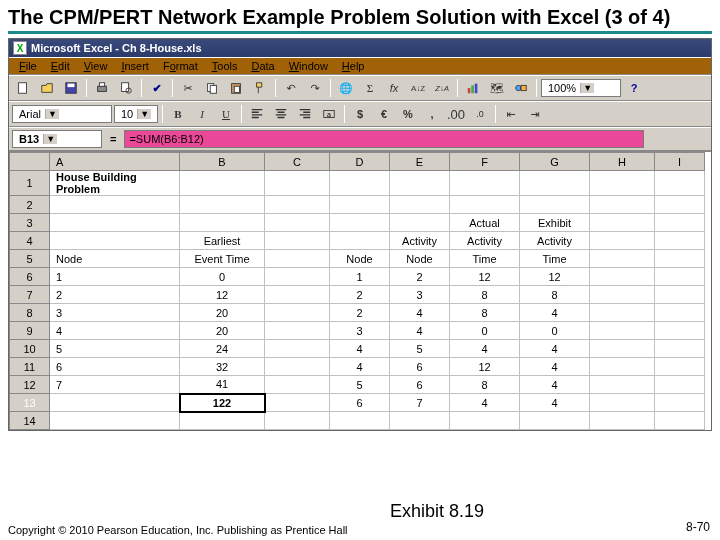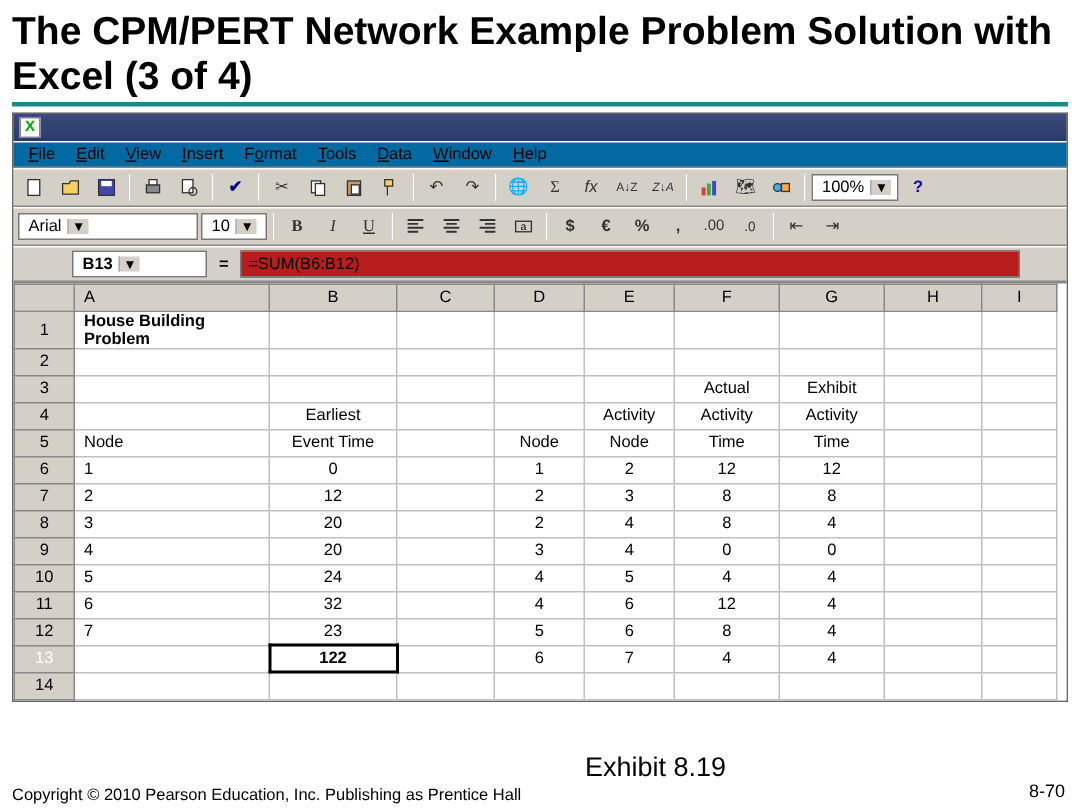--- a/index.html
+++ b/index.html
@@ -1,35 +1,35 @@
 <!DOCTYPE html>
 <html><head>
 <meta charset="utf-8">
 <style>
   * { box-sizing: border-box; margin: 0; padding: 0; }
   body { font-family: Arial, sans-serif; width: 720px; height: 540px; background: #fff; overflow: hidden; position: relative; }
-  .slide-title { font-size: 26px; font-weight: bold; padding: 6px 8px 2px 8px; line-height: 1.15; }
+  .slide-title { font-size: 20px; font-weight: bold; padding: 6px 8px 2px 8px; line-height: 1.15; }
   .title-underline { border-bottom: 3px solid #1a8a8a; margin: 0 8px 4px 8px; }
   .excel-window { margin: 0 8px; border: 1px solid #666; background: #d4d0c8; font-family: Tahoma, Arial, sans-serif; font-size: 11px; }
   .titlebar { background: linear-gradient(#3a4a7a,#2a3a6a); color: #fff; display: flex; align-items: center; padding: 2px 4px; font-size: 11px; font-weight: bold; }
   .titlebar .xicon { width:14px; height:14px; background:#fff; color:#0a0; font-weight:bold; display:inline-flex; align-items:center; justify-content:center; margin-right:4px; border:1px solid #888; font-size:10px;}
-  .menubar { background:#0369a1; display:flex; gap:2px; padding:1px 4px; border-top:1px solid #fff; border-bottom:1px solid #888;}
+  .menubar { background:#a16207; display:flex; gap:2px; padding:1px 4px; border-top:1px solid #fff; border-bottom:1px solid #888;}
   .menubar span { padding:1px 6px; cursor:default; }
   .menubar span u { text-decoration: underline; }
   .toolbar { background:#d4d0c8; display:flex; align-items:center; gap:2px; padding:2px 3px; border-top:1px solid #fff; border-bottom:1px solid #888; flex-wrap:nowrap;}
   .tbtn { width:22px; height:20px; border:1px solid #d4d0c8; display:inline-flex; align-items:center; justify-content:center; background:#d4d0c8; font-size:11px; color:#333; cursor:default;}
   .tsep { width:1px; height:18px; background:#888; margin:0 2px; border-right:1px solid #fff;}
   .fontrow { background:#d4d0c8; display:flex; align-items:center; gap:2px; padding:2px 3px; border-top:1px solid #fff; border-bottom:1px solid #888;}
   .combo { background:#fff; border:1px solid #7a7a7a; height:18px; display:inline-flex; align-items:center; font-size:11px; padding:0 2px;}
   .combo .cval { padding:0 4px; }
   .combo .carrow { width:14px; text-align:center; border-left:1px solid #aaa; background:#d4d0c8; font-size:9px;}
   .fbar { background:#d4d0c8; display:flex; align-items:center; gap:4px; padding:2px 3px; border-top:1px solid #fff; border-bottom:1px solid #888;}
-  .namebox { width:90px;margin-left:36px; }
+  .namebox { width:90px; }
   .eq { font-weight:bold; padding:0 4px;}
-  .fval { background:#b91c1c; border:1px solid #7a7a7a; height:18px; flex:0 0 auto; width:520px; padding:0 4px; display:flex; align-items:center;}
+  .fval { background:#ec4899; border:1px solid #7a7a7a; height:18px; flex:0 0 auto; width:520px; padding:0 4px; display:flex; align-items:center;}
   .sheet { background:#fff; border-top:1px solid #888;}
   table.grid { border-collapse:collapse; font-size:11px; }
   table.grid th, table.grid td { border:1px solid #c0c0c0; padding:0 4px; height:18px; }
   table.grid th { background:#d4d0c8; font-weight:normal; text-align:center; color:#000; border:1px solid #888;}
   table.grid th.corner { width:24px; background:#d4d0c8;}
   table.grid td { text-align:center; min-width:40px; background:#fff; }
   table.grid td.rownum { background:#d4d0c8; text-align:center; width:24px; border:1px solid #888;}
   .rownum.active { background:#a0a0b0; color:#fff;}
   .colA { width:130px; text-align:left !important; padding-left:6px !important;}
   .colB { width:85px;}
@@ -51,20 +51,21 @@
 </head>
 <body>
 
 <div class="slide-title">The CPM/PERT Network Example Problem Solution with Excel (3 of 4)</div>
 <div class="title-underline"></div>
 
 <div class="excel-window">
 
   <div class="titlebar">
     <span class="xicon">X</span>
+    <span>Microsoft Excel - Ch 8-House.xls</span>
   </div>
 
   <div class="menubar">
     <span><u>F</u>ile</span>
     <span><u>E</u>dit</span>
     <span><u>V</u>iew</span>
     <span><u>I</u>nsert</span>
     <span>F<u>o</u>rmat</span>
     <span><u>T</u>ools</span>
     <span><u>D</u>ata</span>
@@ -141,29 +142,29 @@
         </svg>
       </span>
     <span class="tbtn">🗺</span>
     <span class="tbtn">
         <svg class="ic" viewBox="0 0 16 16">
           <circle cx="5" cy="8" r="3" fill="#4af" stroke="#333"></circle>
           <rect x="8" y="5" width="6" height="6" fill="#fa4" stroke="#333"></rect>
         </svg>
       </span>
     <span class="tsep"></span>
-    <span class="combo" style="width:58px;">
+    <span class="combo" style="width:80px;">
         <span class="cval">100%</span>
         <span class="carrow">▼</span>
       </span>
     <span class="tbtn" style="color:#00a;font-weight:bold;">?</span>
   </div>
 
   <div class="fontrow">
-    <span class="combo" style="width:120px;">
+    <span class="combo" style="width:100px;">
         <span class="cval">Arial</span>
         <span class="carrow">▼</span>
       </span>
     <span class="combo" style="width:44px;">
         <span class="cval">10</span>
         <span class="carrow">▼</span>
       </span>
     <span class="tsep"></span>
     <span class="tbtn" style="font-weight:bold;font-family:serif;">B</span>
     <span class="tbtn" style="font-style:italic;font-family:serif;">I</span>
@@ -188,21 +189,21 @@
         <svg class="ic" viewBox="0 0 16 16">
           <rect x="2" y="4" width="12" height="8" fill="none" stroke="#333"></rect>
           <text x="8" y="11" font-size="8" text-anchor="middle">a</text>
         </svg>
       </span>
     <span class="tsep"></span>
     <span class="tbtn" style="font-weight:bold;">$</span>
     <span class="tbtn" style="font-weight:bold;">€</span>
     <span class="tbtn" style="font-weight:bold;">%</span>
     <span class="tbtn" style="font-weight:bold;">,</span>
-    <span class="tbtn" style="font-size:10px;">.00</span>
+    <span class="tbtn" style="font-size:13px;">.00</span>
     <span class="tbtn" style="font-size:9px;">.0</span>
     <span class="tsep"></span>
     <span class="tbtn">⇤</span>
     <span class="tbtn">⇥</span>
   </div>
 
   <div class="fbar">
     <span class="combo namebox">
         <span class="cval" style="font-weight:bold;">B13</span>
         <span class="carrow">▼</span>
@@ -354,21 +355,21 @@
             <td class="colD">4</td>
             <td class="colE">6</td>
             <td class="colF">12</td>
             <td class="colG">4</td>
             <td class="colH"></td>
             <td class="colI"></td>
           </tr>
           <tr>
             <td class="rownum">12</td>
             <td class="colA colA">7</td>
-            <td class="colB">23</td>
+            <td class="colB">41</td>
             <td class="colC"></td>
             <td class="colD">5</td>
             <td class="colE">6</td>
             <td class="colF">8</td>
             <td class="colG">4</td>
             <td class="colH"></td>
             <td class="colI"></td>
           </tr>
           <tr>
             <td class="rownum active">13</td>

